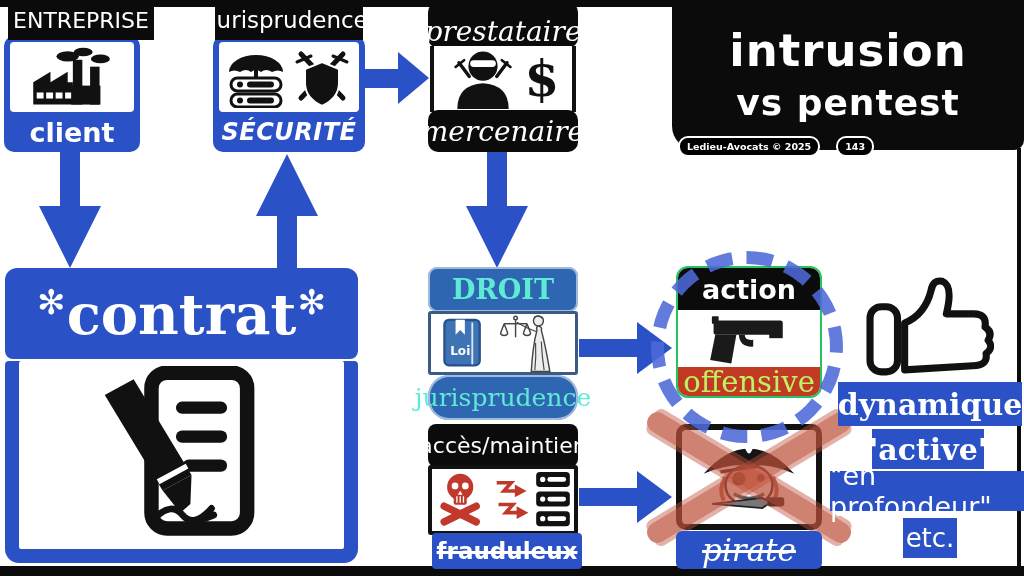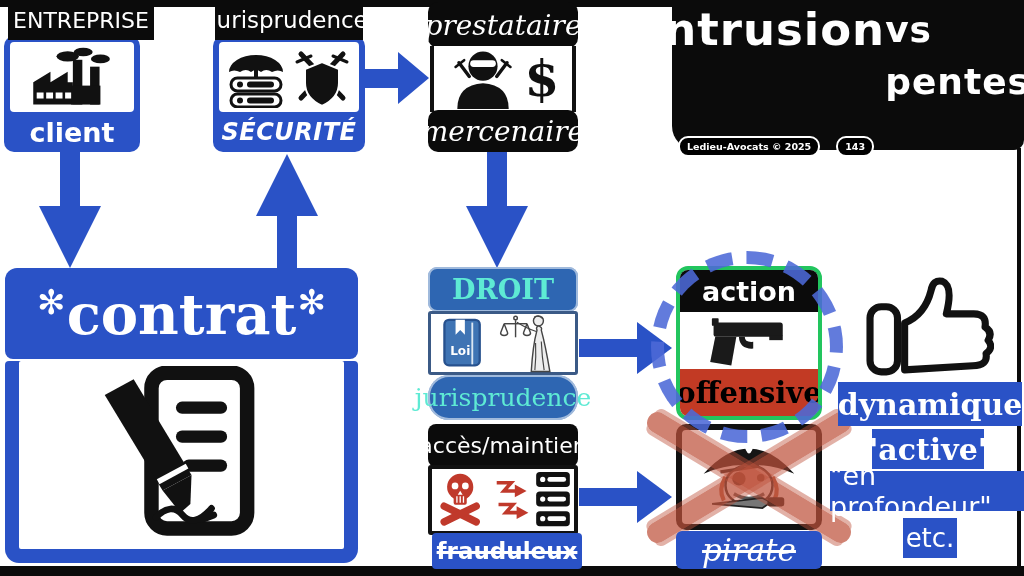--- a/index.html
+++ b/index.html
@@ -87,21 +87,21 @@
   </div>
   <div class="abs blackbox flexc" style="left:215px;top:0;width:148px;height:40px;font-size:23px;">
       <span>jurisprudence</span>
     </div>
 
   <div>
     <div class="shaft" style="left:363px;top:69px;width:37px;height:19px;"></div>
     <div class="tri" style="left:398px;top:52px;border-top:26px solid transparent;border-bottom:26px solid transparent;border-left:31px solid #2a52c6;"></div>
   </div>
 
-  <div class="abs blackbox flexc script" style="left:428px;top:2px;width:150px;height:46px;border-radius:10px;font-size:28px;">
+  <div class="abs blackbox flexc script" style="left:428px;top:2px;width:150px;height:46px;border-radius:10px;font-size:28px;align-items:flex-end;">
       <span>prestataire</span>
     </div>
   <div class="abs flexc" style="left:430px;top:46px;width:146px;height:66px;background:#fff;border-left:4px solid #111;border-right:4px solid #111;gap:6px;">
     <svg width="72" height="60" viewBox="0 0 84 70">
       <g stroke="#111" stroke-width="4" stroke-linecap="round">
         <path d="M14 16 L26 32"></path>
           <path d="M70 16 L58 32"></path>
       </g>
       <g stroke="#111" stroke-width="3" stroke-linecap="round">
         <path d="M10 21 L20 13"></path>
@@ -110,21 +110,21 @@
       <circle cx="42" cy="20" r="17" fill="#111"></circle>
       <rect x="27" y="13" width="30" height="8" rx="4" fill="#fff"></rect>
       <path d="M12 70 Q12 42 42 40 Q72 42 72 70 Z" fill="#111"></path>
     </svg>
     <span class="serif" style="font-size:50px;font-weight:800;color:#111;line-height:1;">$</span>
   </div>
   <div class="abs blackbox flexc script" style="left:428px;top:110px;width:150px;height:42px;border-radius:10px;font-size:28px;">
       <span>mercenaire</span>
     </div>
 
-  <div class="abs blackbox" style="left:672px;top:0;width:352px;height:150px;border-radius:0 0 10px 24px;display:flex;flex-direction:row;justify-content:center;padding-top:4px;">
+  <div class="abs blackbox" style="left:672px;top:0;width:352px;height:150px;border-radius:0 0 10px 24px;display:flex;flex-direction:column;align-items:center;justify-content:center;padding-top:4px;">
     <div style="font-size:45px;font-weight:800;letter-spacing:1px;line-height:52px;">intrusion</div>
     <div style="font-size:36px;font-weight:800;letter-spacing:1px;line-height:52px;">vs pentest</div>
   </div>
   <div class="abs" style="left:678px;top:136px;display:flex;gap:16px;">
     <div class="pill">
         <span>Ledieu-Avocats © 2025</span>
       </div>
     <div class="pill">
         <span>143</span>
       </div>
@@ -245,36 +245,36 @@
 
   <div>
     <div class="shaft" style="left:579px;top:339px;width:60px;height:18px;"></div>
     <div class="tri" style="left:637px;top:322px;border-top:26px solid transparent;border-bottom:26px solid transparent;border-left:35px solid #2a52c6;"></div>
   </div>
   <div>
     <div class="shaft" style="left:579px;top:488px;width:60px;height:18px;"></div>
     <div class="tri" style="left:637px;top:471px;border-top:26px solid transparent;border-bottom:26px solid transparent;border-left:35px solid #2a52c6;"></div>
   </div>
 
-  <div class="abs" style="left:676px;top:266px;width:146px;border:4px solid #22c55e;border-radius:12px;overflow:hidden;display:flex;flex-direction:column;background:#fff;">
+  <div class="abs" style="left:676px;top:266px;width:146px;border:2px solid #22c55e;border-radius:12px;overflow:hidden;display:flex;flex-direction:column;background:#fff;">
     <div class="blackbox flexc" style="height:42px;font-size:27px;font-weight:bold;">
         <span>action</span>
       </div>
     <div class="flexc" style="height:57px;background:#fff;">
       <svg width="90" height="54" viewBox="0 0 96 64">
         <g fill="#1a1a1a">
           <rect x="4" y="5" width="8" height="9" rx="1"></rect>
           <rect x="6" y="10" width="82" height="17" rx="3"></rect>
           <rect x="72" y="25" width="16" height="6"></rect>
           <polygon points="8,27 33,27 27,61 2,57"></polygon>
           <path d="M36 27 q1 15 17 14 v-8 q-10 1 -10 -6 z"></path>
         </g>
       </svg>
     </div>
-    <div class="flexc serif" style="height:47px;background:#c23a24;color:#000000;font-size:29px;font-weight:bold;">
+    <div class="flexc serif" style="height:29px;background:#c23a24;color:#bef264;font-size:29px;font-weight:normal;">
         <span>offensive</span>
       </div>
   </div>
 
   <div class="abs flexc" style="left:676px;top:424px;width:146px;height:106px;border:6px solid #111;border-radius:10px;background:#fff;">
     <svg width="116" height="94" viewBox="0 0 124 112">
       <path d="M8 52 Q62 -8 116 52 Q88 40 62 42 Q36 40 8 52 Z" fill="#151515"></path>
       <path d="M55 12 q7 12 14 0 q-3 16 -7 16 q-4 0 -7 -16 z" fill="#fff"></path>
       <path d="M34 56 q-9 15 -2 28" stroke="#b4593f" stroke-width="5" fill="none"></path>
       <path d="M90 56 q9 15 2 28" stroke="#b4593f" stroke-width="5" fill="none"></path>

